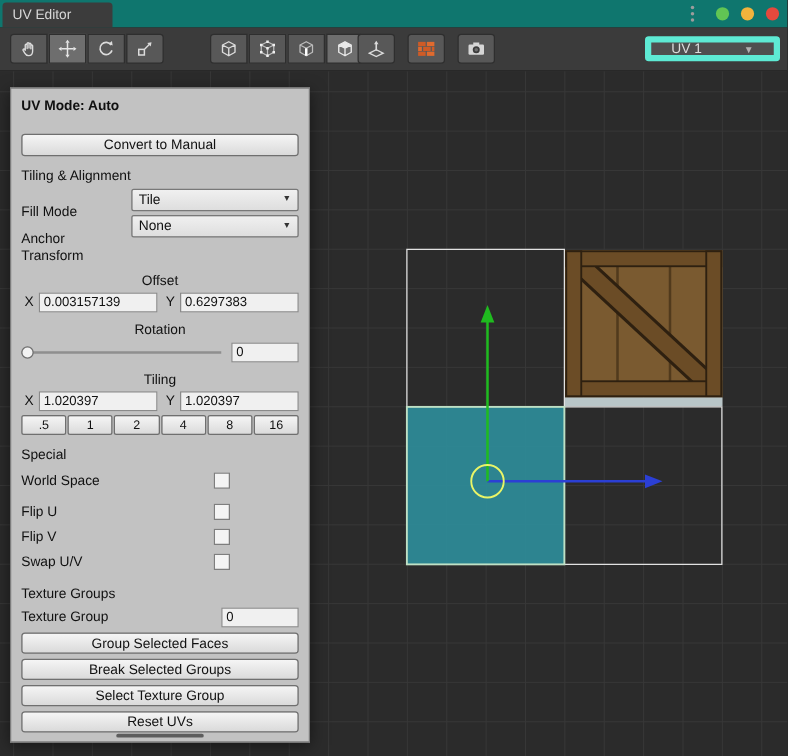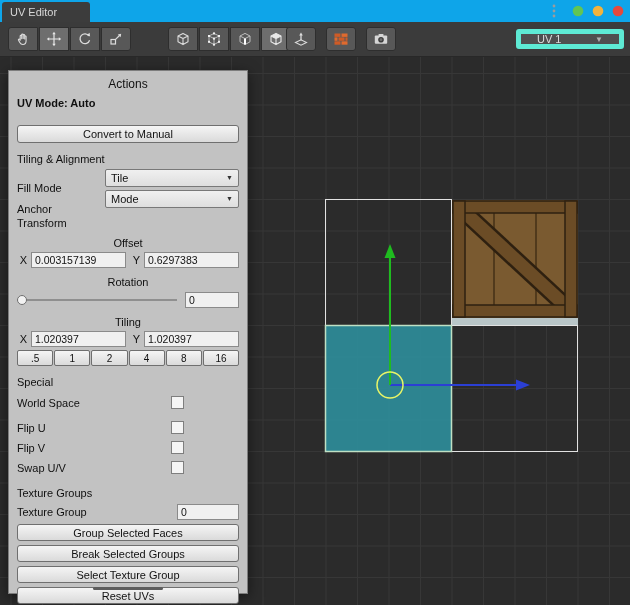--- a/index.html
+++ b/index.html
@@ -3,21 +3,21 @@
 <meta charset="utf-8">
 <style>
   html,body{margin:0;padding:0;}
   body{
     width:630px;height:605px;position:relative;overflow:hidden;
     background:#2b2b2b;
     font-family:"Liberation Sans","DejaVu Sans",sans-serif;
     -webkit-font-smoothing:antialiased;
   }
   
-  .titlebar{position:absolute;top:0;left:0;right:0;height:22px;background:#0ea5e9;border-bottom:1px solid #191919;z-index:20;}
+  .titlebar{position:absolute;top:0;left:0;right:0;height:22px;background:#0f766e;border-bottom:1px solid #191919;z-index:20;}
   .tab{position:absolute;left:2px;top:2px;width:88px;height:20px;background:#3c3c3c;border-radius:3px 3px 0 0;
        color:#d8d8d8;font-size:11px;line-height:20px;padding-left:8px;box-sizing:border-box;}
   .kebab{position:absolute;right:72px;top:3px;width:8px;height:16px;display:flex;align-items:center;justify-content:center;}
   .dots{position:absolute;right:6px;top:5px;}
   
   .toolbar{position:absolute;top:22px;left:0;right:0;height:34px;background:#3b3b3b;border-bottom:1px solid #282828;z-index:20;}
   .tool-group{position:absolute;top:5px;display:flex;gap:1px;}
   .tbtn{width:30px;height:24px;background:#585858;border:1px solid #2e2e2e;display:flex;align-items:center;justify-content:center;padding:0;cursor:default;}
   .tool-group .tbtn:first-child{border-radius:3px 0 0 3px;}
   .tool-group .tbtn:last-child{border-radius:0 3px 3px 0;}
@@ -211,36 +211,35 @@
     <polygon points="530,329 516,323.5 516,334.5" fill="#2b3fd4"></polygon>
 
     <line x1="390" y1="329" x2="390" y2="201" stroke-width="2" stroke="#1fbb1f"></line>
     <polygon points="390,188 384.5,202 395.5,202" fill="#1fbb1f"></polygon>
 
     <circle cx="390" cy="329" r="13" fill="none" stroke-width="1.5" stroke="#e9f567"></circle>
   </svg>
 </div>
 
 <div class="panel">
-  <div class="panel-title">Actions</div>
   <div class="uv-mode">UV Mode: Auto</div>
   <button class="btn btn-full">Convert to Manual</button>
 
   <div class="section">Tiling &amp; Alignment</div>
   <div class="row">
     <span class="label">Fill Mode</span>
     <div class="dd">
       <span>Tile</span>
       <span class="caret">▼</span>
     </div>
   </div>
   <div class="row">
     <span class="label">Anchor</span>
     <div class="dd">
-      <span>Mode</span>
+      <span>None</span>
       <span class="caret">▼</span>
     </div>
   </div>
 
   <div class="section">Transform</div>
   <div class="sublabel">Offset</div>
   <div class="xy">
     <span class="axis">X</span>
     <input class="field" value="0.003157139" style="">
     <span class="axis">Y</span>

